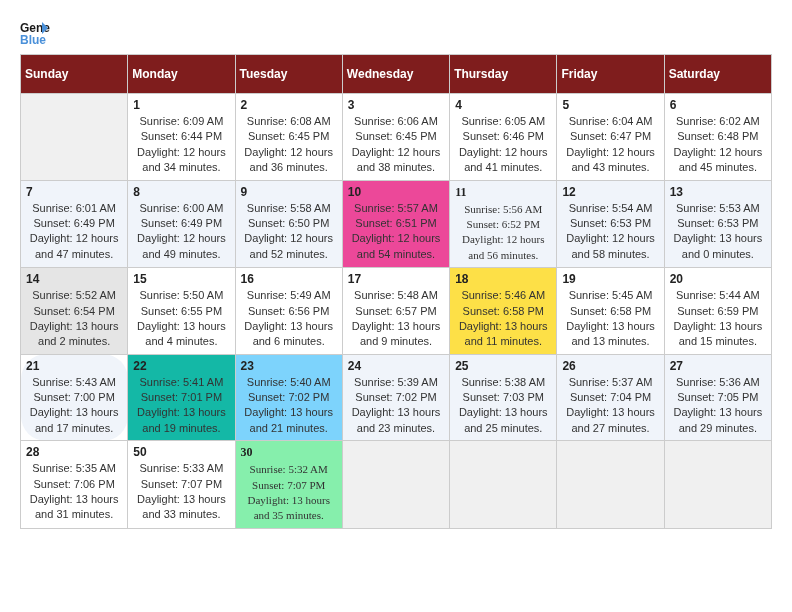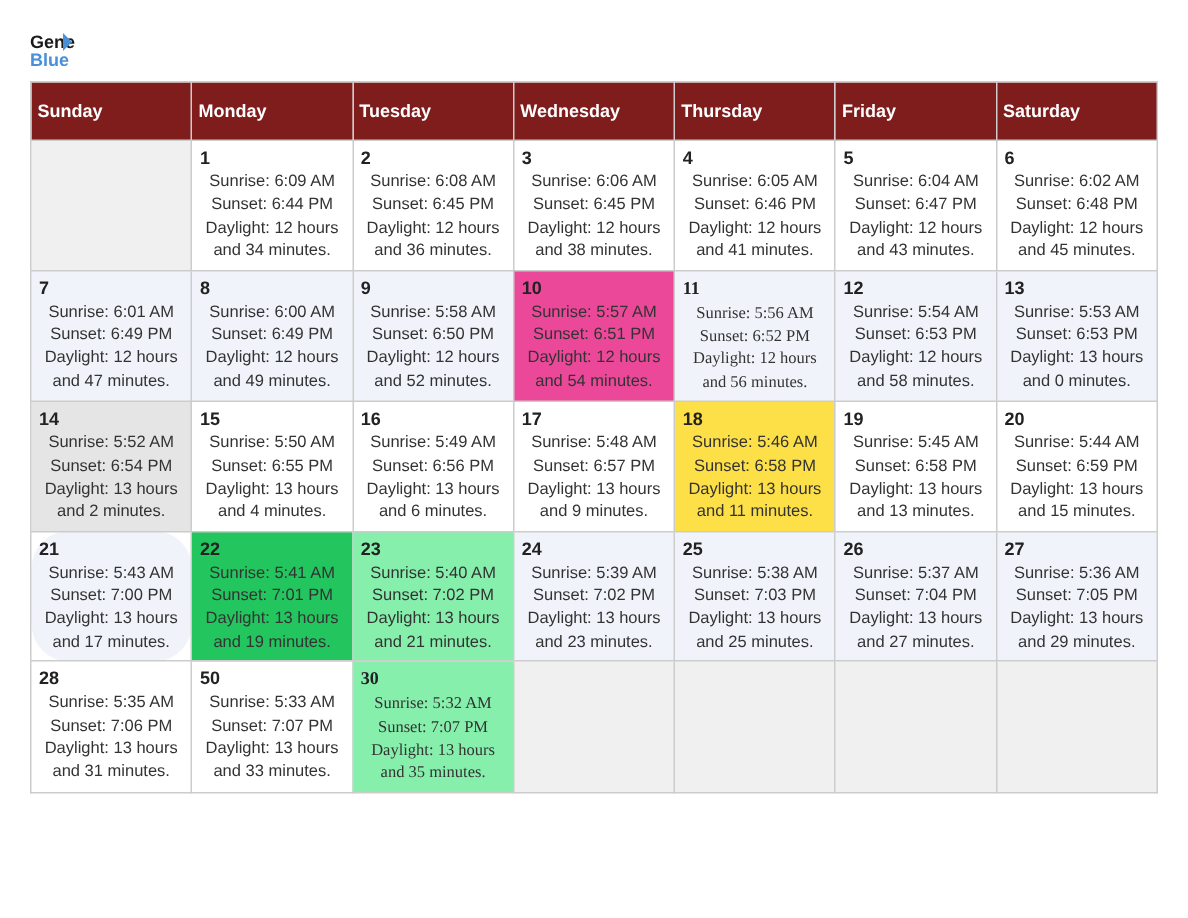--- a/index.html
+++ b/index.html
@@ -198,25 +198,25 @@
         <td style="background: rgb(255, 255, 255);">
           <span class="day-num">20</span>
           <div class="cell-info">Sunrise: 5:44 AM<br>Sunset: 6:59 PM<br>Daylight: 13 hours<br>and 15 minutes.</div>
         </td>
       </tr>
       <tr>
         <td style="background: rgb(240, 244, 250); border-radius: 25px;">
           <span class="day-num">21</span>
           <div class="cell-info">Sunrise: 5:43 AM<br>Sunset: 7:00 PM<br>Daylight: 13 hours<br>and 17 minutes.</div>
         </td>
-        <td style="background: #22c55e;">
+        <td style="background: #14b8a6;">
           <span class="day-num">22</span>
           <div class="cell-info">Sunrise: 5:41 AM<br>Sunset: 7:01 PM<br>Daylight: 13 hours<br>and 19 minutes.</div>
         </td>
-        <td style="background: #86efac;">
+        <td style="background: #7dd3fc;">
           <span class="day-num">23</span>
           <div class="cell-info">Sunrise: 5:40 AM<br>Sunset: 7:02 PM<br>Daylight: 13 hours<br>and 21 minutes.</div>
         </td>
         <td style="background: rgb(240, 244, 250);">
           <span class="day-num">24</span>
           <div class="cell-info">Sunrise: 5:39 AM<br>Sunset: 7:02 PM<br>Daylight: 13 hours<br>and 23 minutes.</div>
         </td>
         <td style="background: rgb(240, 244, 250);">
           <span class="day-num">25</span>
           <div class="cell-info">Sunrise: 5:38 AM<br>Sunset: 7:03 PM<br>Daylight: 13 hours<br>and 25 minutes.</div>

